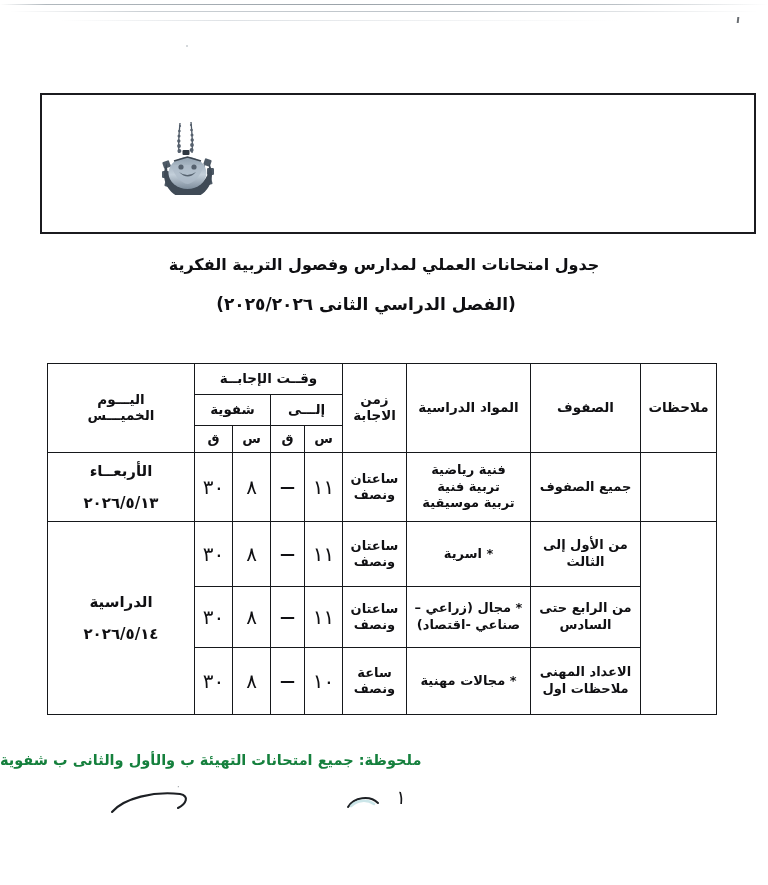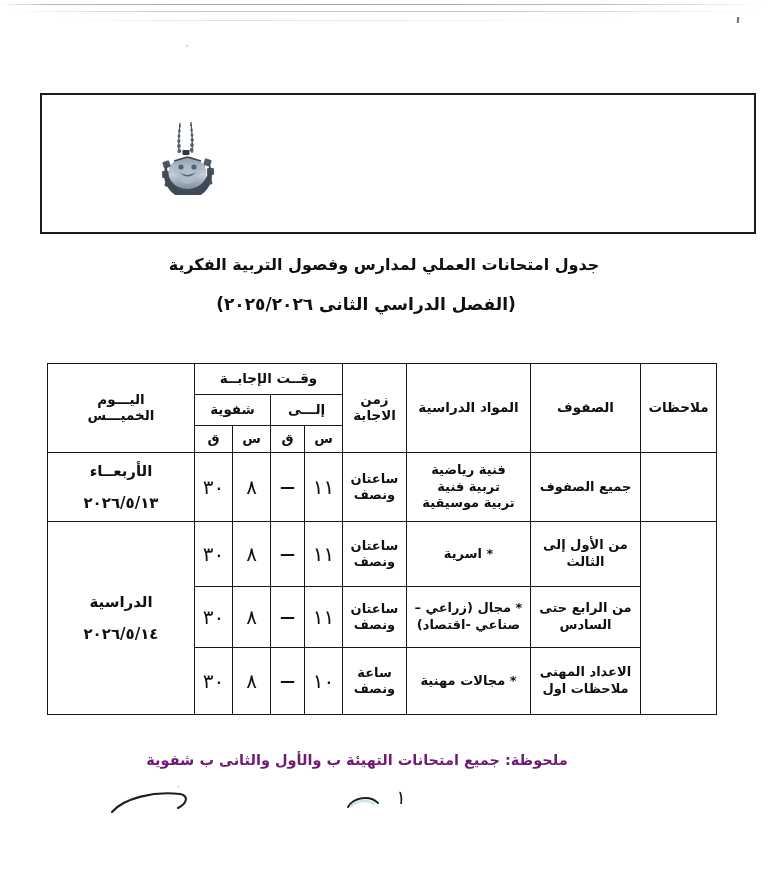--- a/index.html
+++ b/index.html
@@ -210,24 +210,24 @@
   
   td.seam-top    { border-top-color: rgba(22,24,27,0.0); }
   td.seam-bottom { border-bottom-color: rgba(22,24,27,0.0); }
 
   
   .footnote {
     position: absolute;
     left: 0;
     top: 752px;
     width: 714px;
-    text-align: center;
+    text-align: left;
     font-size: 14.5px;
     font-weight: bold;
-    color: #701a75;
+    color: #15803d;
     letter-spacing: 0.2px;
     filter: blur(0.18px);
   }
 
   
   .hw-mark-1 {
     position: absolute;
     left: 110px;
     top: 790px;
     width: 86px;

